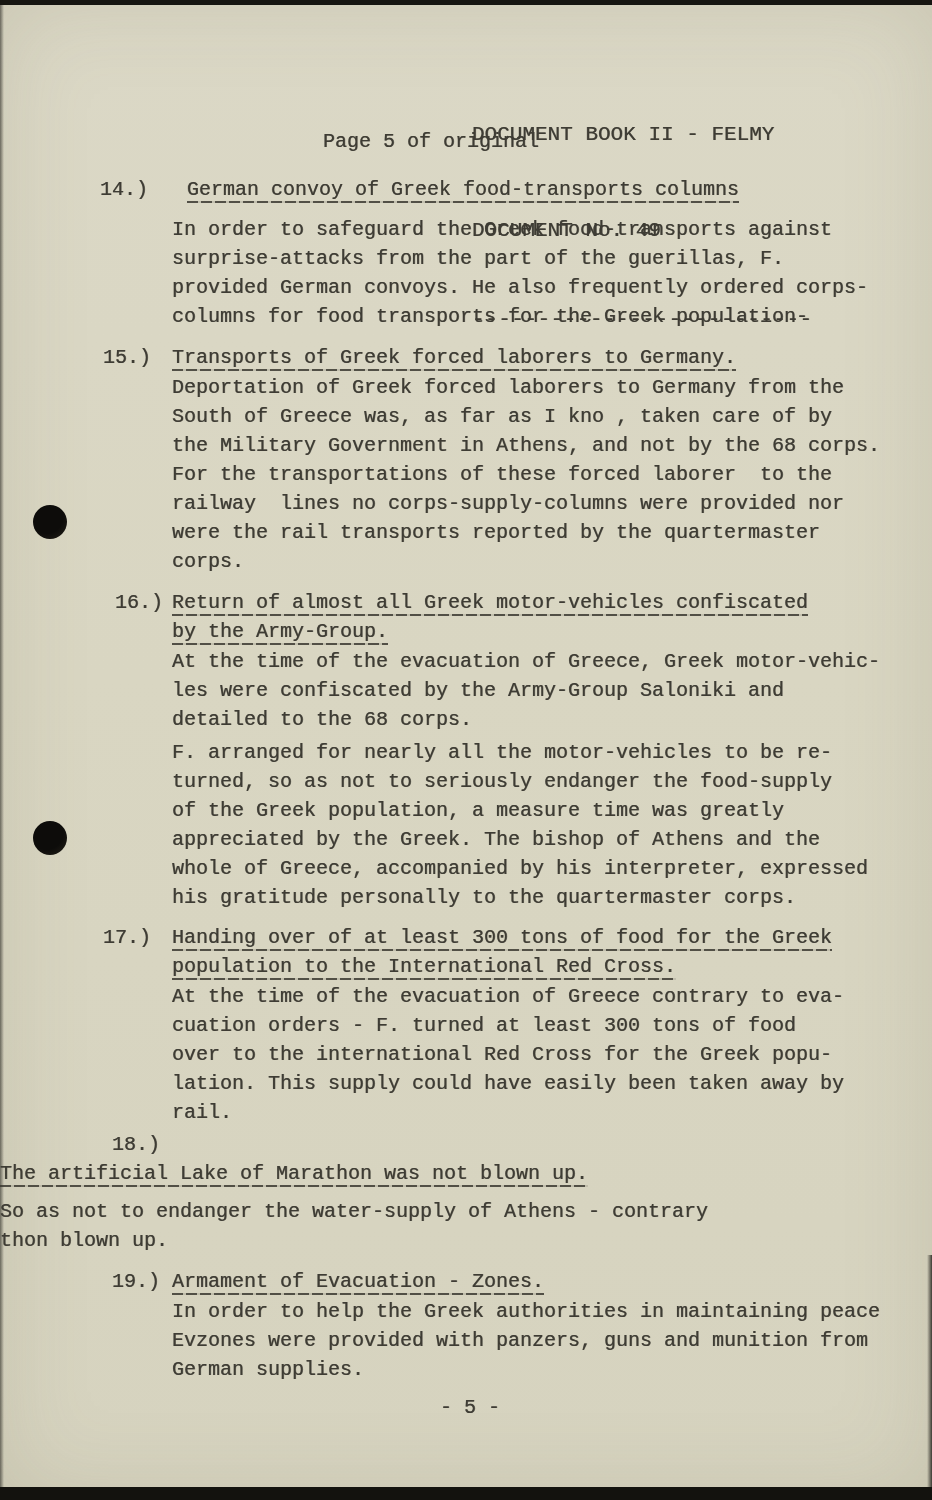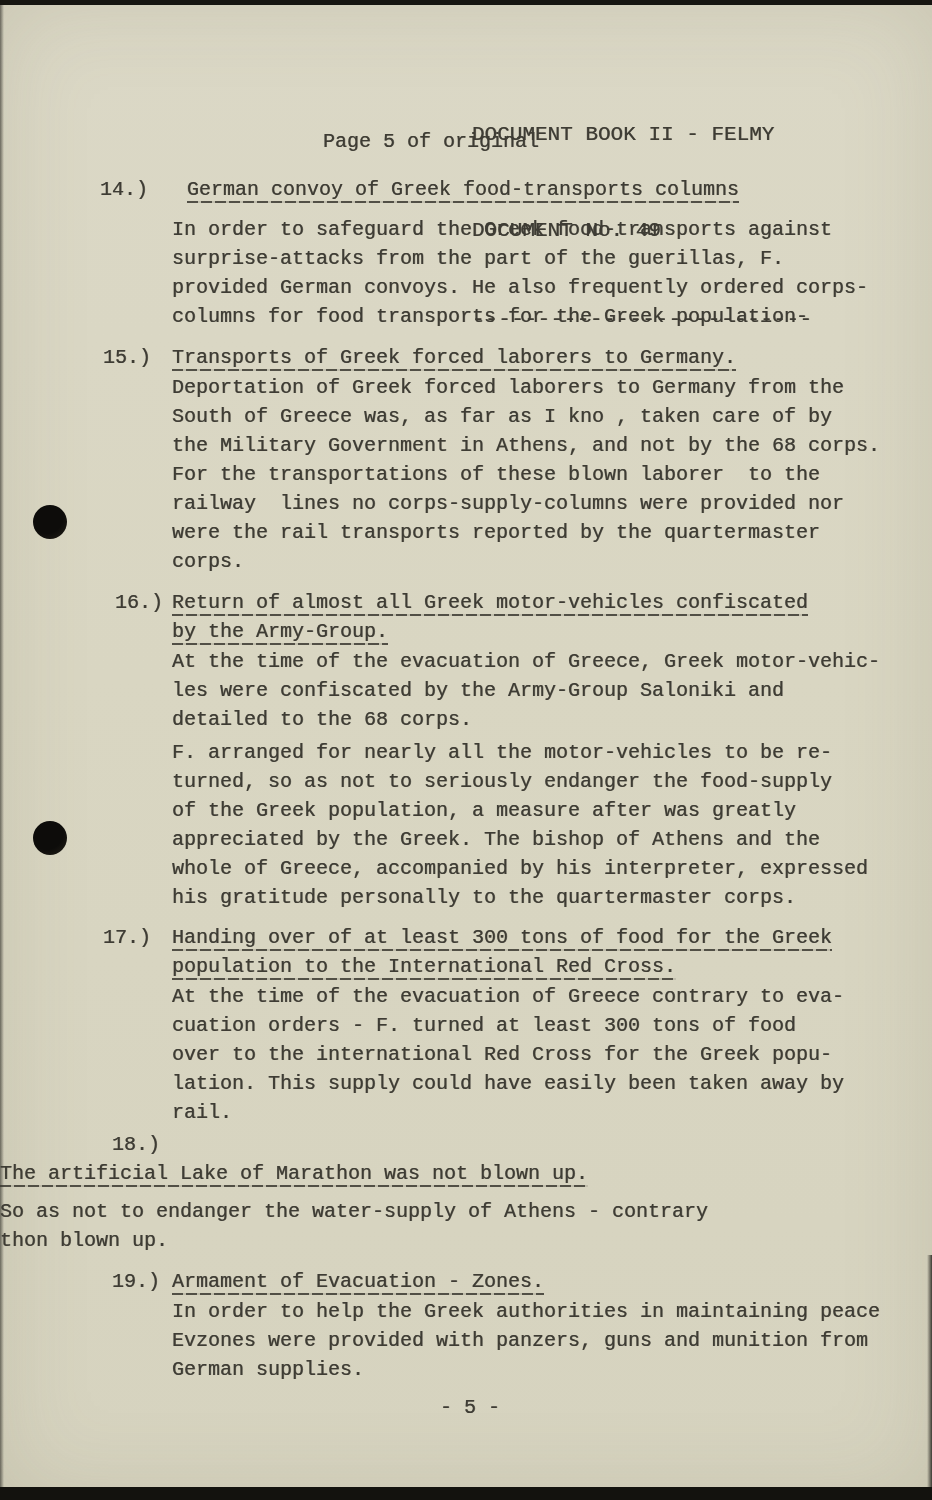--- a/index.html
+++ b/index.html
@@ -113,21 +113,21 @@
       <div class="doc-item" data-idx="1">
         <div class="num">15.)</div>
         <div class="content">
           <div class="heading">
             <div class="line"><span>Transports of Greek forced laborers to Germany.</span></div>
           </div>
           <div class="para">
             <div class="line">Deportation of Greek forced laborers to Germany from the</div>
             <div class="line">South of Greece was, as far as I kno , taken care of by</div>
             <div class="line">the Military Government in Athens, and not by the 68 corps.</div>
-            <div class="line">For the transportations of these blown laborer  to the</div>
+            <div class="line">For the transportations of these forced laborer  to the</div>
             <div class="line">railway  lines no corps-supply-columns were provided nor</div>
             <div class="line">were the rail transports reported by the quartermaster</div>
             <div class="line">corps.</div>
           </div>
         </div>
       </div>
       <div class="doc-item" data-idx="2">
         <div class="num">16.)</div>
         <div class="content">
           <div class="heading">
@@ -135,21 +135,21 @@
             <div class="line"><span>by the Army-Group.</span></div>
           </div>
           <div class="para">
             <div class="line">At the time of the evacuation of Greece, Greek motor-vehic-</div>
             <div class="line">les were confiscated by the Army-Group Saloniki and</div>
             <div class="line">detailed to the 68 corps.</div>
           </div>
           <div class="para">
             <div class="line">F. arranged for nearly all the motor-vehicles to be re-</div>
             <div class="line">turned, so as not to seriously endanger the food-supply</div>
-            <div class="line">of the Greek population, a measure after was greatly</div>
+            <div class="line">of the Greek population, a measure time was greatly</div>
             <div class="line">appreciated by the Greek. The bishop of Athens and the</div>
             <div class="line">whole of Greece, accompanied by his interpreter, expressed</div>
             <div class="line">his gratitude personally to the quartermaster corps.</div>
           </div>
         </div>
       </div>
       <div class="doc-item" data-idx="3">
         <div class="num">17.)</div>
         <div class="content">
           <div class="heading">

